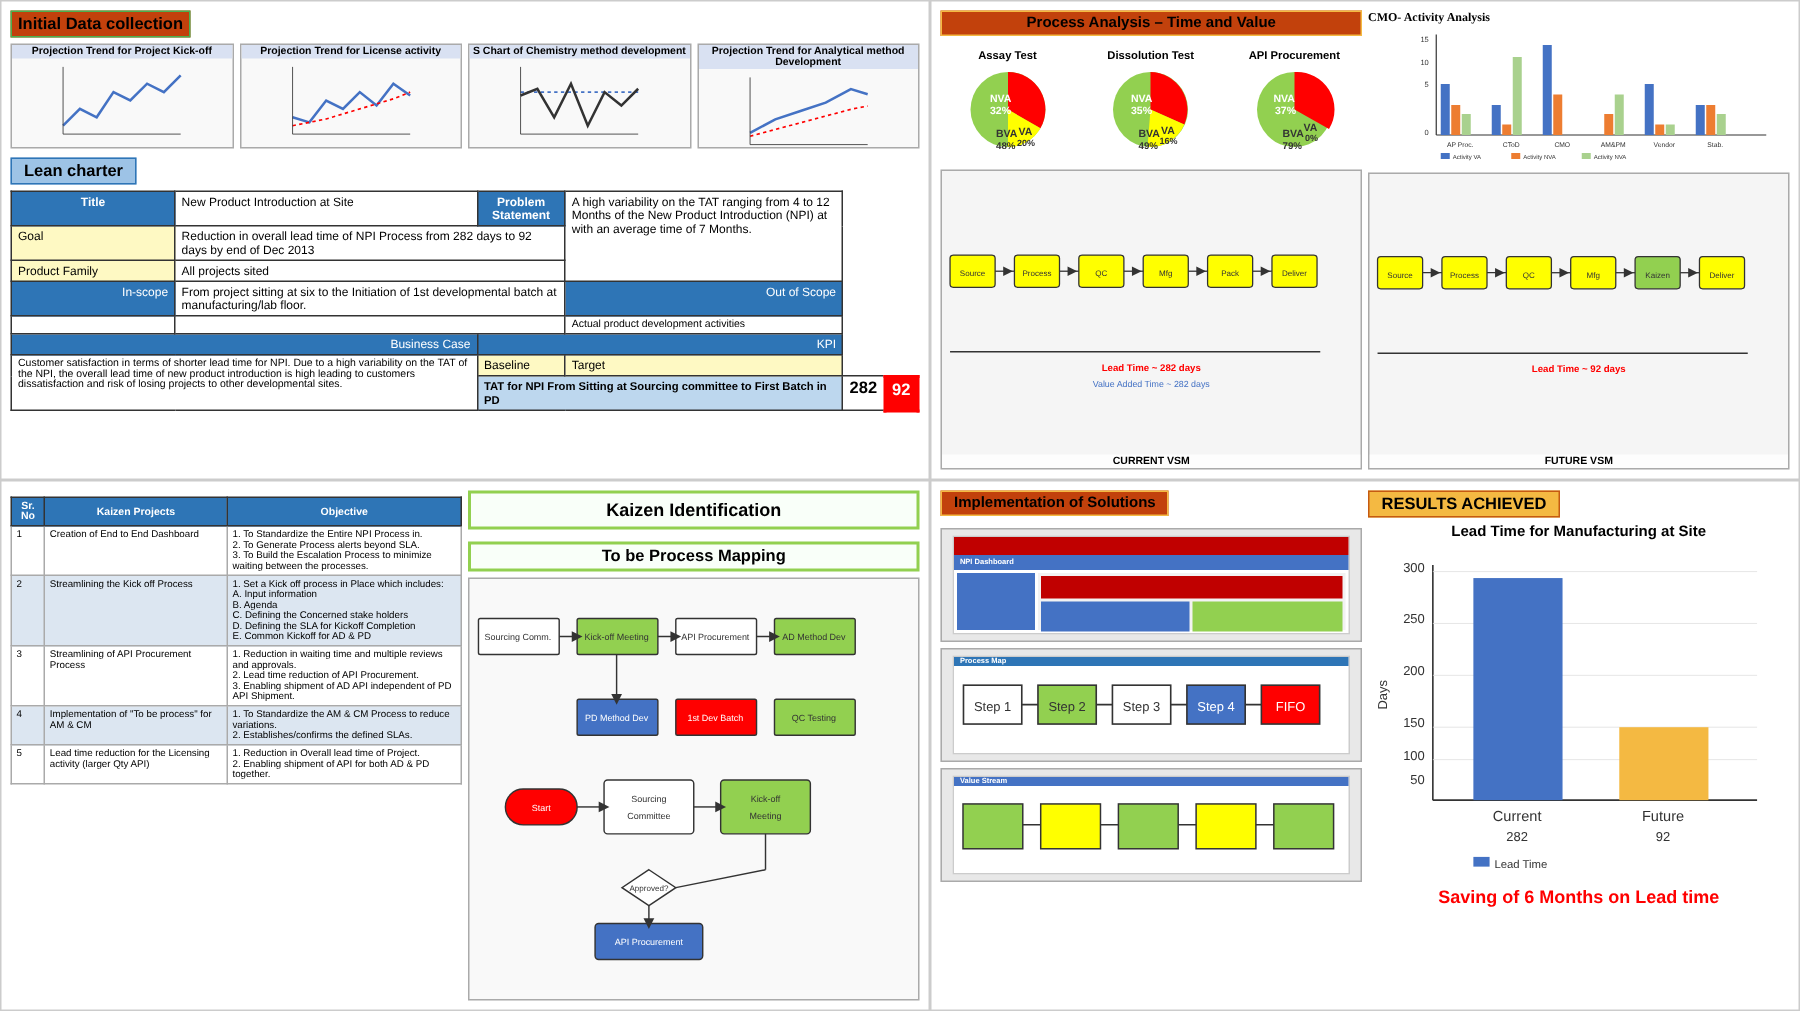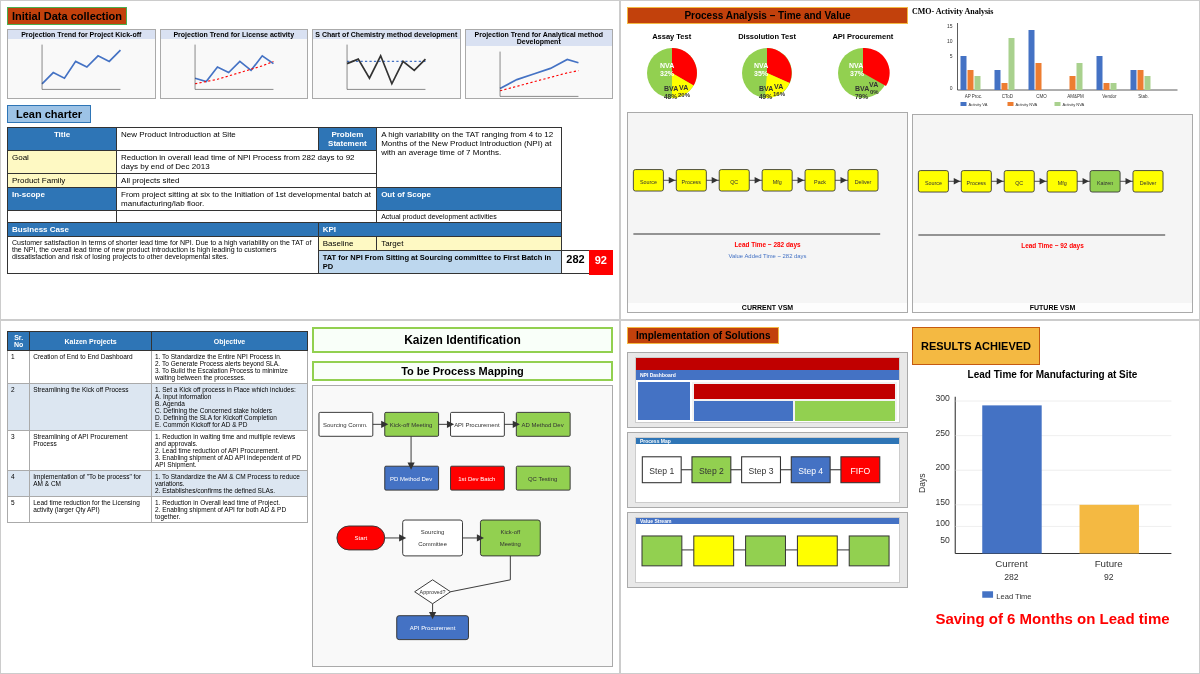--- a/index.html
+++ b/index.html
@@ -85,21 +85,22 @@
       text-align: center;
     }
     .lean-charter-table .cell-blue {
       background: #fef9c3;
       font-weight: normal;
       margin-left: 32px;
     }
     .lean-charter-table .cell-dark-blue {
       background: #2e75b6;
       color: white;
-      font-weight: bold;
+      font-weight: normal;
+      text-align: right;
     }
     .kpi-baseline {
       background: #fff;
       text-align: center;
       font-size: 11px;
       font-weight: bold;
     }
     .kpi-target {
       background: #ff0000;
       color: white;
@@ -219,34 +220,34 @@
     }
     .impl-section {
       grid-column: 1;
     }
     .results-section {
       grid-column: 2;
     }
     .results-label {
       background: #f4b942;
       border: 1.5px solid #c55a11;
-      padding: 12px 8px;
+      padding: 2px 8px;
       font-weight: bold;
       font-size: 11px;
       display: inline-block;
       margin-bottom: 4px;
     }
     .bar-chart-results {
       width: 100%;
       height: 220px;
     }
     .saving-text {
       color: #ff0000;
       font-weight: bold;
-      font-size: 15px;
+      font-size: 12px;
       text-align: center;
       margin-top: 4px;
     }
     .impl-screens {
       display: flex;
       flex-direction: column;
       gap: 4px;
       margin-top: 4px;
     }
     .screen-placeholder {

